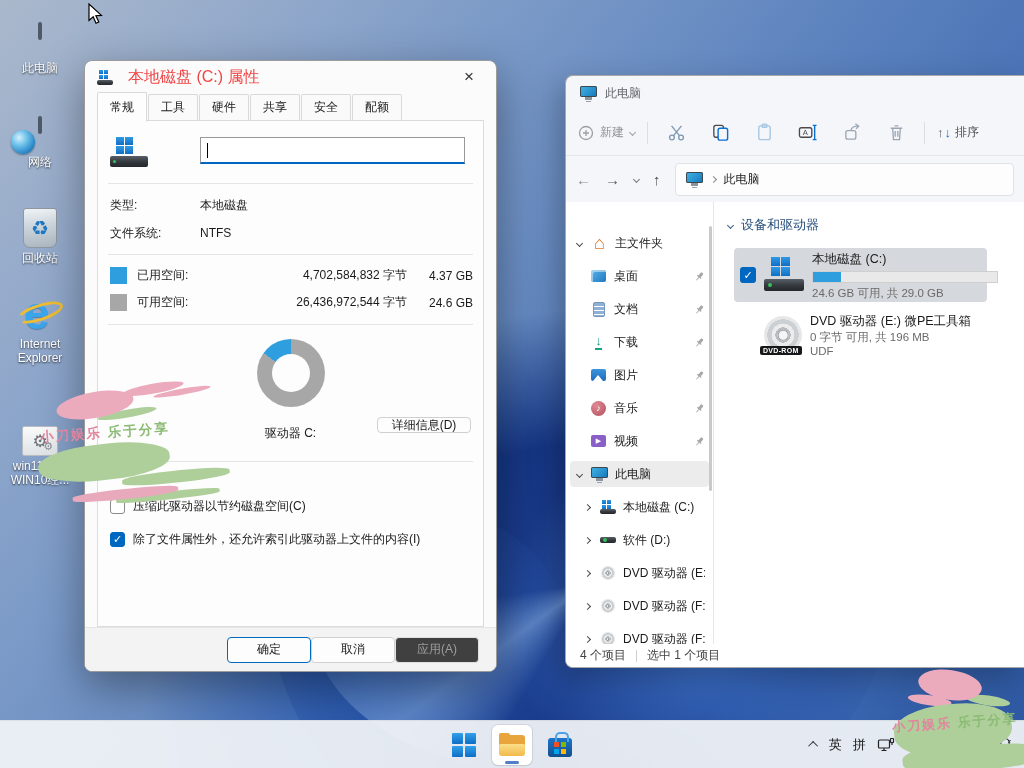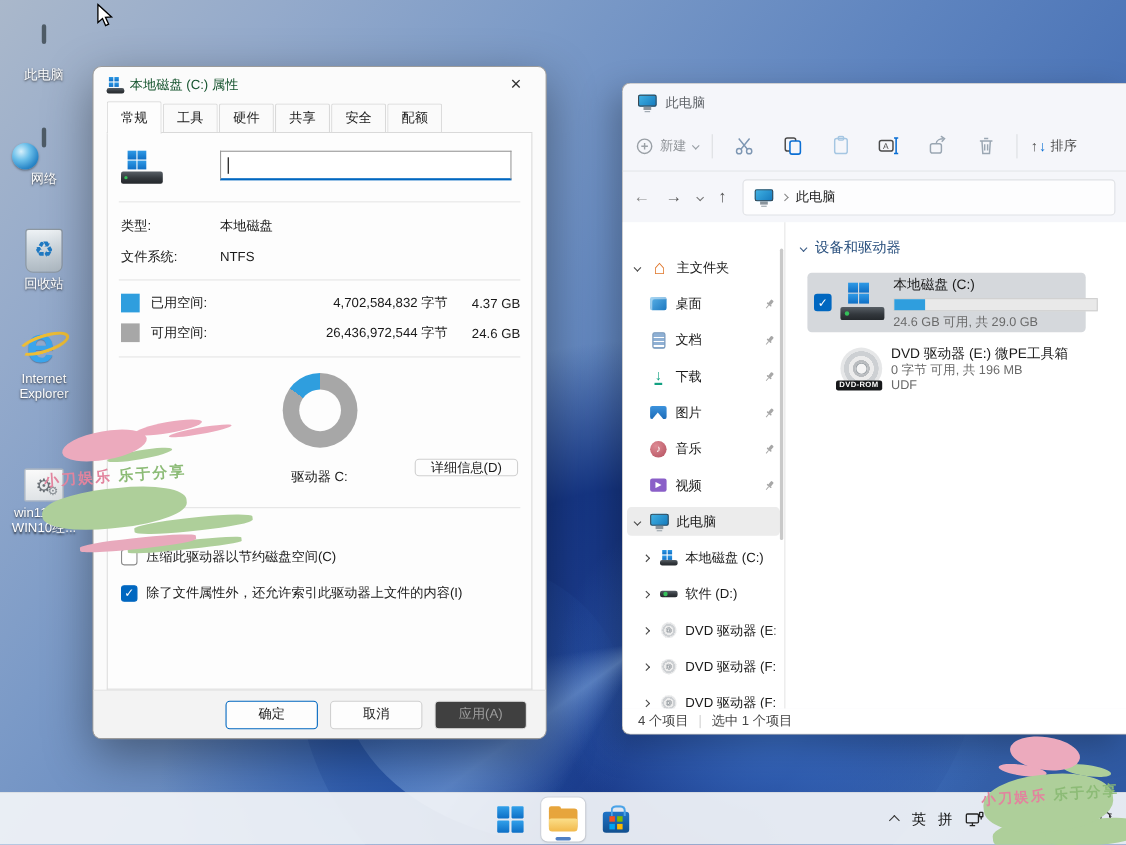--- a/index.html
+++ b/index.html
@@ -63,21 +63,21 @@
 
   .cv{display:inline-block;width:7px;height:7px;border-right:1.4px solid #4a4a4a;border-bottom:1.4px solid #4a4a4a;flex:0 0 auto}
   .cv.down{transform:rotate(45deg)}
   .cv.right{transform:rotate(-45deg)}
   .cv.sm{width:5px;height:5px}
 
   
   .dialog{position:absolute;left:84px;top:60px;width:413px;height:612px;z-index:20;
     background:#fbfbfb;border:1px solid #9b9b9b;border-radius:8px;box-shadow:0 14px 44px rgba(0,0,0,.38);display:flex;flex-direction:column;overflow:hidden}
   .dlg-title{height:32px;display:flex;align-items:center;padding:0 10px 0 12px;flex:0 0 32px}
-  .dlg-title .ttl{margin-left:5px;flex:1;font-size:12px;color:#14532d}
+  .dlg-title .ttl{margin-left:15px;flex:1;font-size:16px;color:#ef4444}
   .dlg-close{width:34px;height:24px;display:flex;align-items:center;justify-content:center;font-size:17px;color:#333;border-radius:4px;cursor:default}
   .dlg-tabs{display:flex;align-items:flex-end;padding:2px 12px 0;height:28px;flex:0 0 28px;position:relative}
   .dlg-tabs:after{content:"";position:absolute;left:12px;right:12px;bottom:0;border-bottom:1px solid #d9d9d9}
   .tab{padding:4px 12px 5px;border:1px solid #d9d9d9;border-bottom:none;background:#fafafa;margin-right:1px;font-size:12px;position:relative;border-radius:2px 2px 0 0}
   .tab.sel{background:#fdfdfd;padding-top:6px;z-index:2;margin-bottom:-1px;border-bottom:1px solid #fdfdfd}
   .dlg-page{flex:1;margin:0 12px;border:1px solid #dcdcdc;border-top:none;background:#fdfdfd;padding:8px 10px 0;position:relative}
   .vol-row{margin:8px 2px 0;display:flex;align-items:flex-start}
   .vol-wrap{position:relative;margin-left:52px;flex:1;margin-right:6px}
   .vol-input{width:100%;height:27px;border:1px solid #999;border-bottom:2px solid #0067c0;background:#fff;padding:0 6px;font-size:12px;outline:none}
   .caret{position:absolute;left:7px;top:6px;width:1px;height:15px;background:#000}
@@ -94,21 +94,21 @@
   .donut:after{content:"";position:absolute;left:50%;top:50%;transform:translate(-50%,-50%);width:38px;height:38px;border-radius:50%;background:#fdfdfd}
   .caprow{position:relative;height:30px;margin-top:10px}
   .caprow .cap{position:absolute;left:0;right:0;text-align:center;top:8px}
   .btn{display:inline-flex;align-items:center;justify-content:center;background:#fdfdfd;border:1px solid #d0d0d0;border-radius:4px;font-size:12px;color:#1a1a1a}
   .btn.sm{position:absolute;right:2px;top:0;width:94px;height:16px}
   .chkrow{display:flex;align-items:center;margin-top:16px}
   .chkrow.first{margin-top:36px}
   .chk{width:15px;height:15px;border:1px solid #8a8a8a;border-radius:3px;background:#fff;flex:0 0 15px;margin:0 8px 0 2px;display:flex;align-items:center;justify-content:center;font-size:11px;color:#fff}
   .chk.checked{background:#0067c0;border-color:#0067c0}
   .chk.checked:after{content:"✓"}
-  .dlg-footer{flex:0 0 44px;background:#f3f3f3;border-top:1px solid #e5e5e5;display:flex;align-items:center;justify-content:flex-end;gap:11px;padding-right:17px}
+  .dlg-footer{flex:0 0 44px;background:#f3f3f3;border-top:1px solid #e5e5e5;display:flex;align-items:center;justify-content:flex-end;padding-right:17px}
   .dlg-footer .btn{width:84px;height:26px}
   .btn.primary{border:1px solid #0067c0}
   .btn.disabled{color:#9d9d9d;background:#404040;border-color:#e2e2e2}
 
   
   .explorer{position:absolute;left:565px;top:75px;width:459px;height:593px;z-index:10;
     background:#f5f6fa;border:1px solid #a8a8a8;border-right:none;border-radius:8px 0 0 8px;
     box-shadow:-8px 10px 30px rgba(0,0,0,.25);display:flex;flex-direction:column;overflow:hidden}
   .ex-title{height:34px;flex:0 0 34px;display:flex;align-items:center;padding-left:14px;gap:8px;color:#5f6368}
   .ex-toolbar{height:46px;flex:0 0 46px;display:flex;align-items:center;padding:0 12px;gap:12px;border-bottom:1px solid #e4e6ea}

